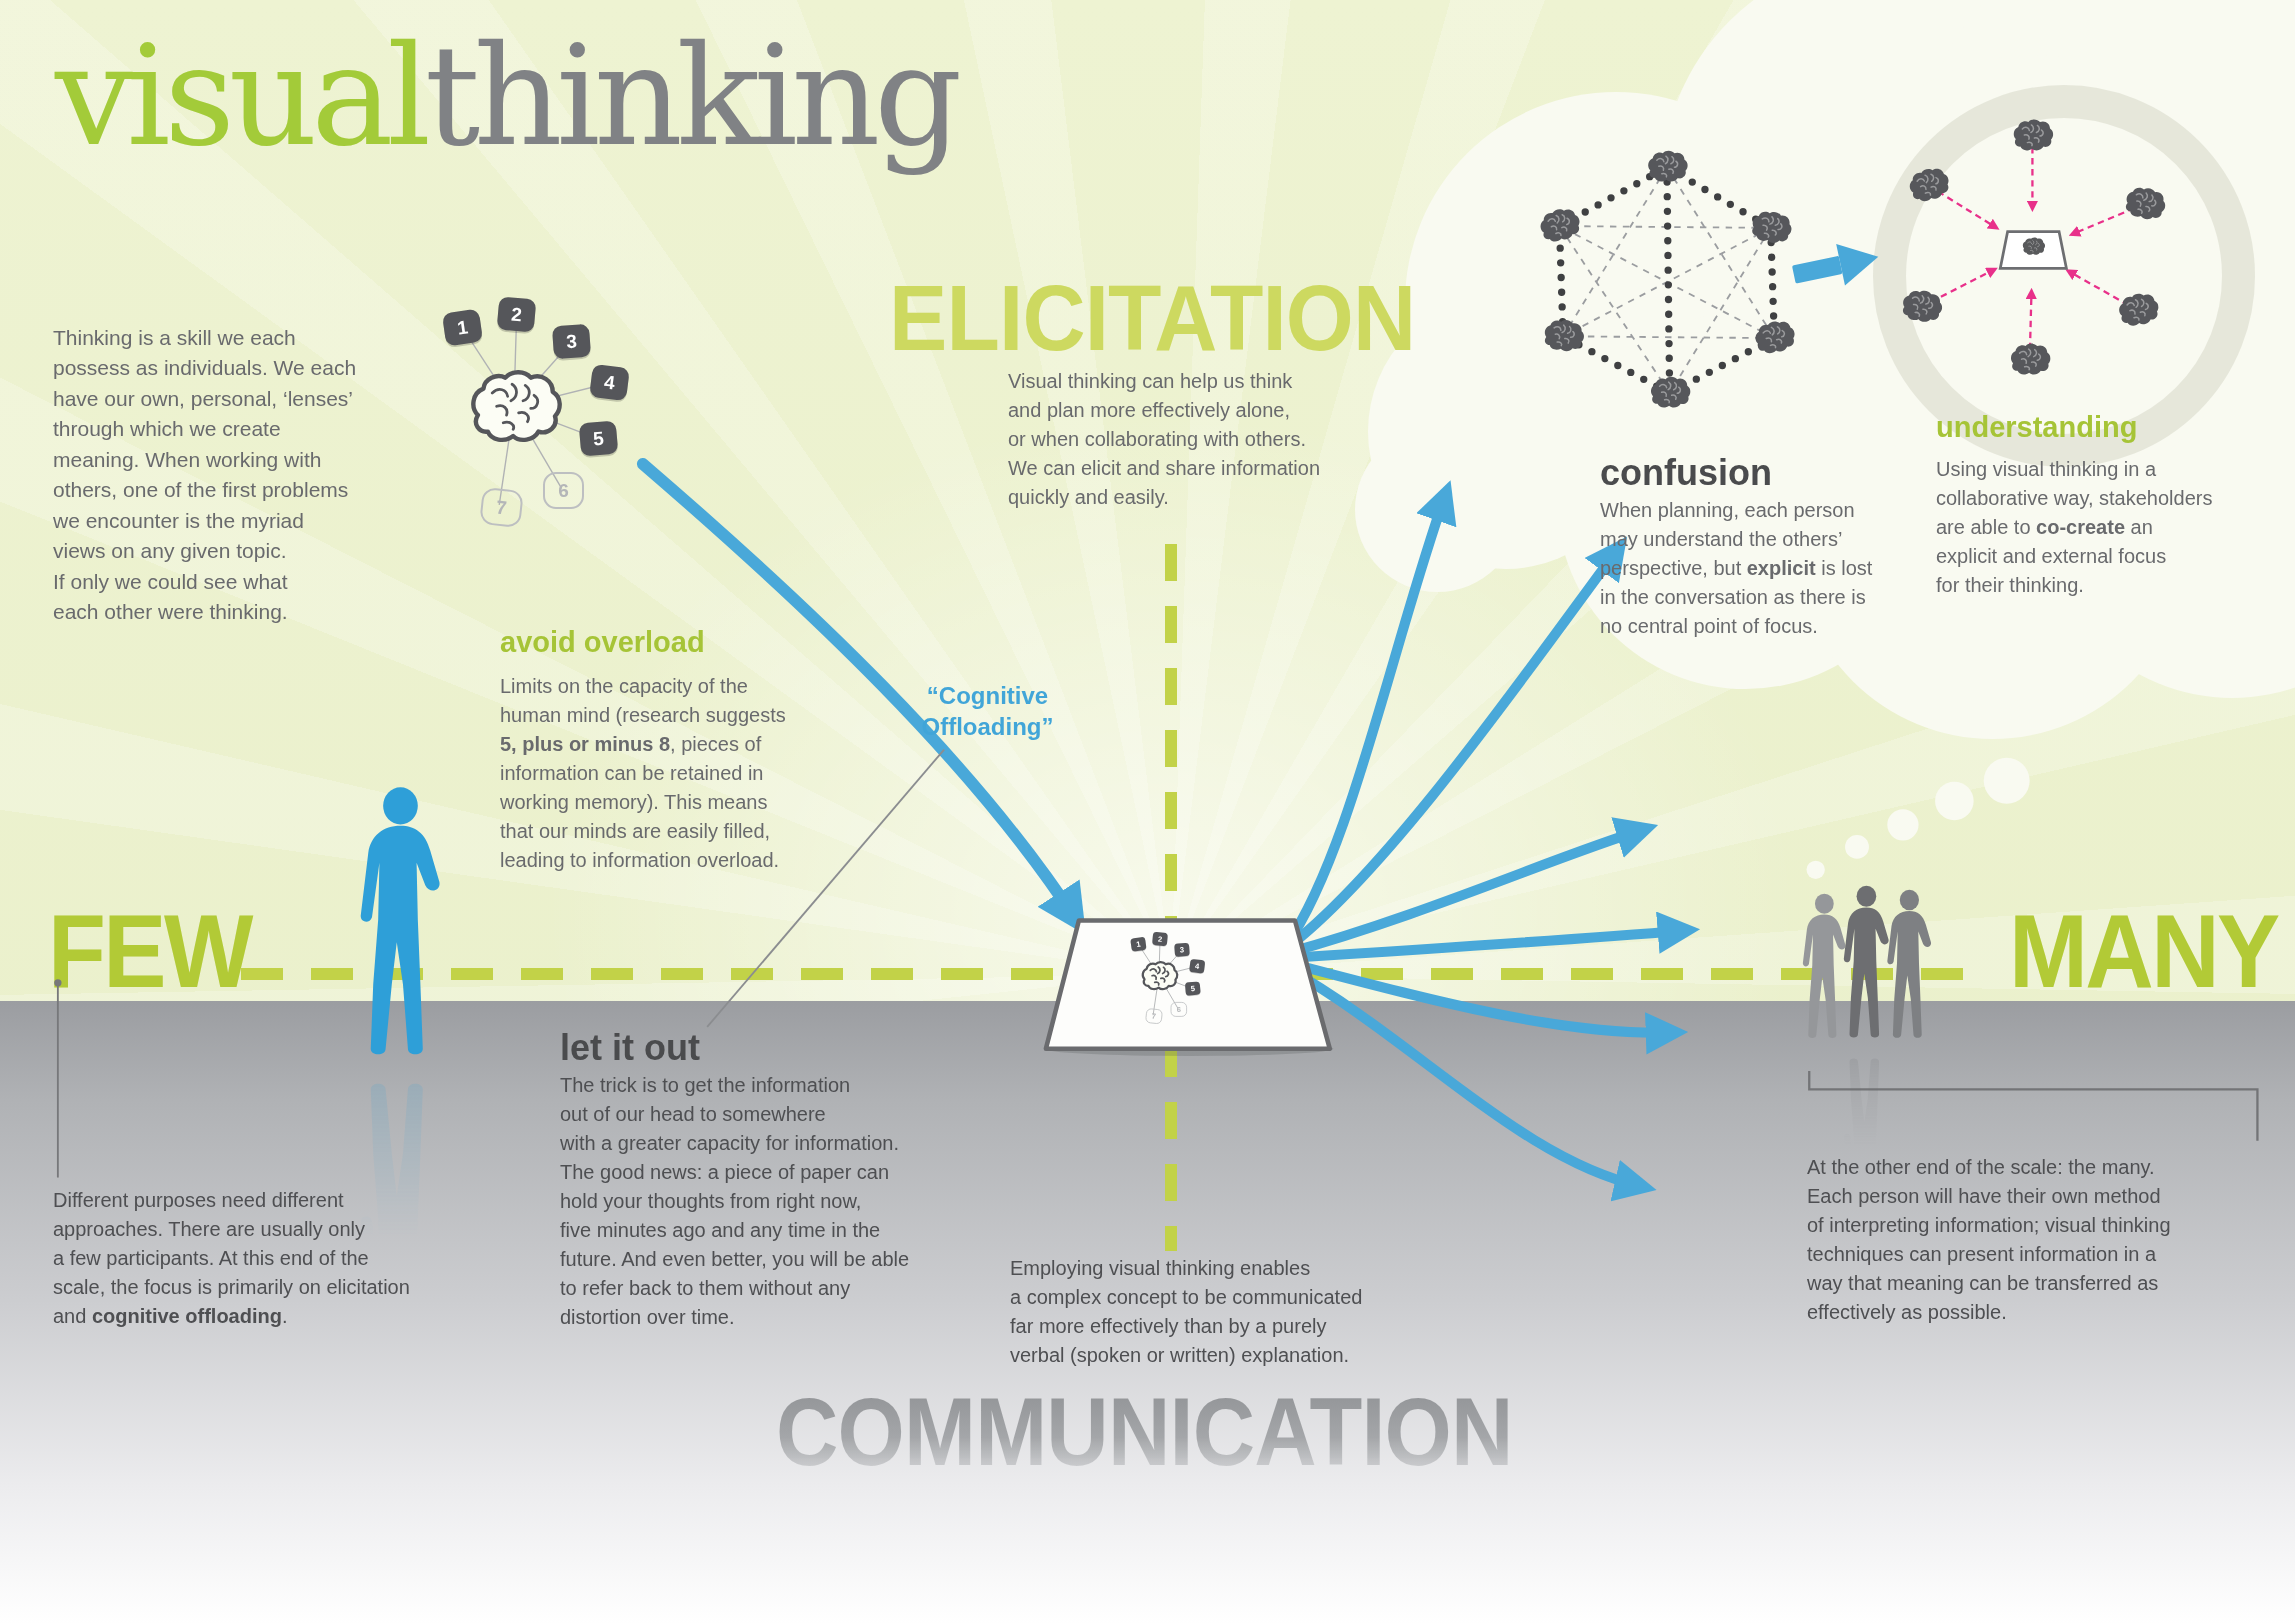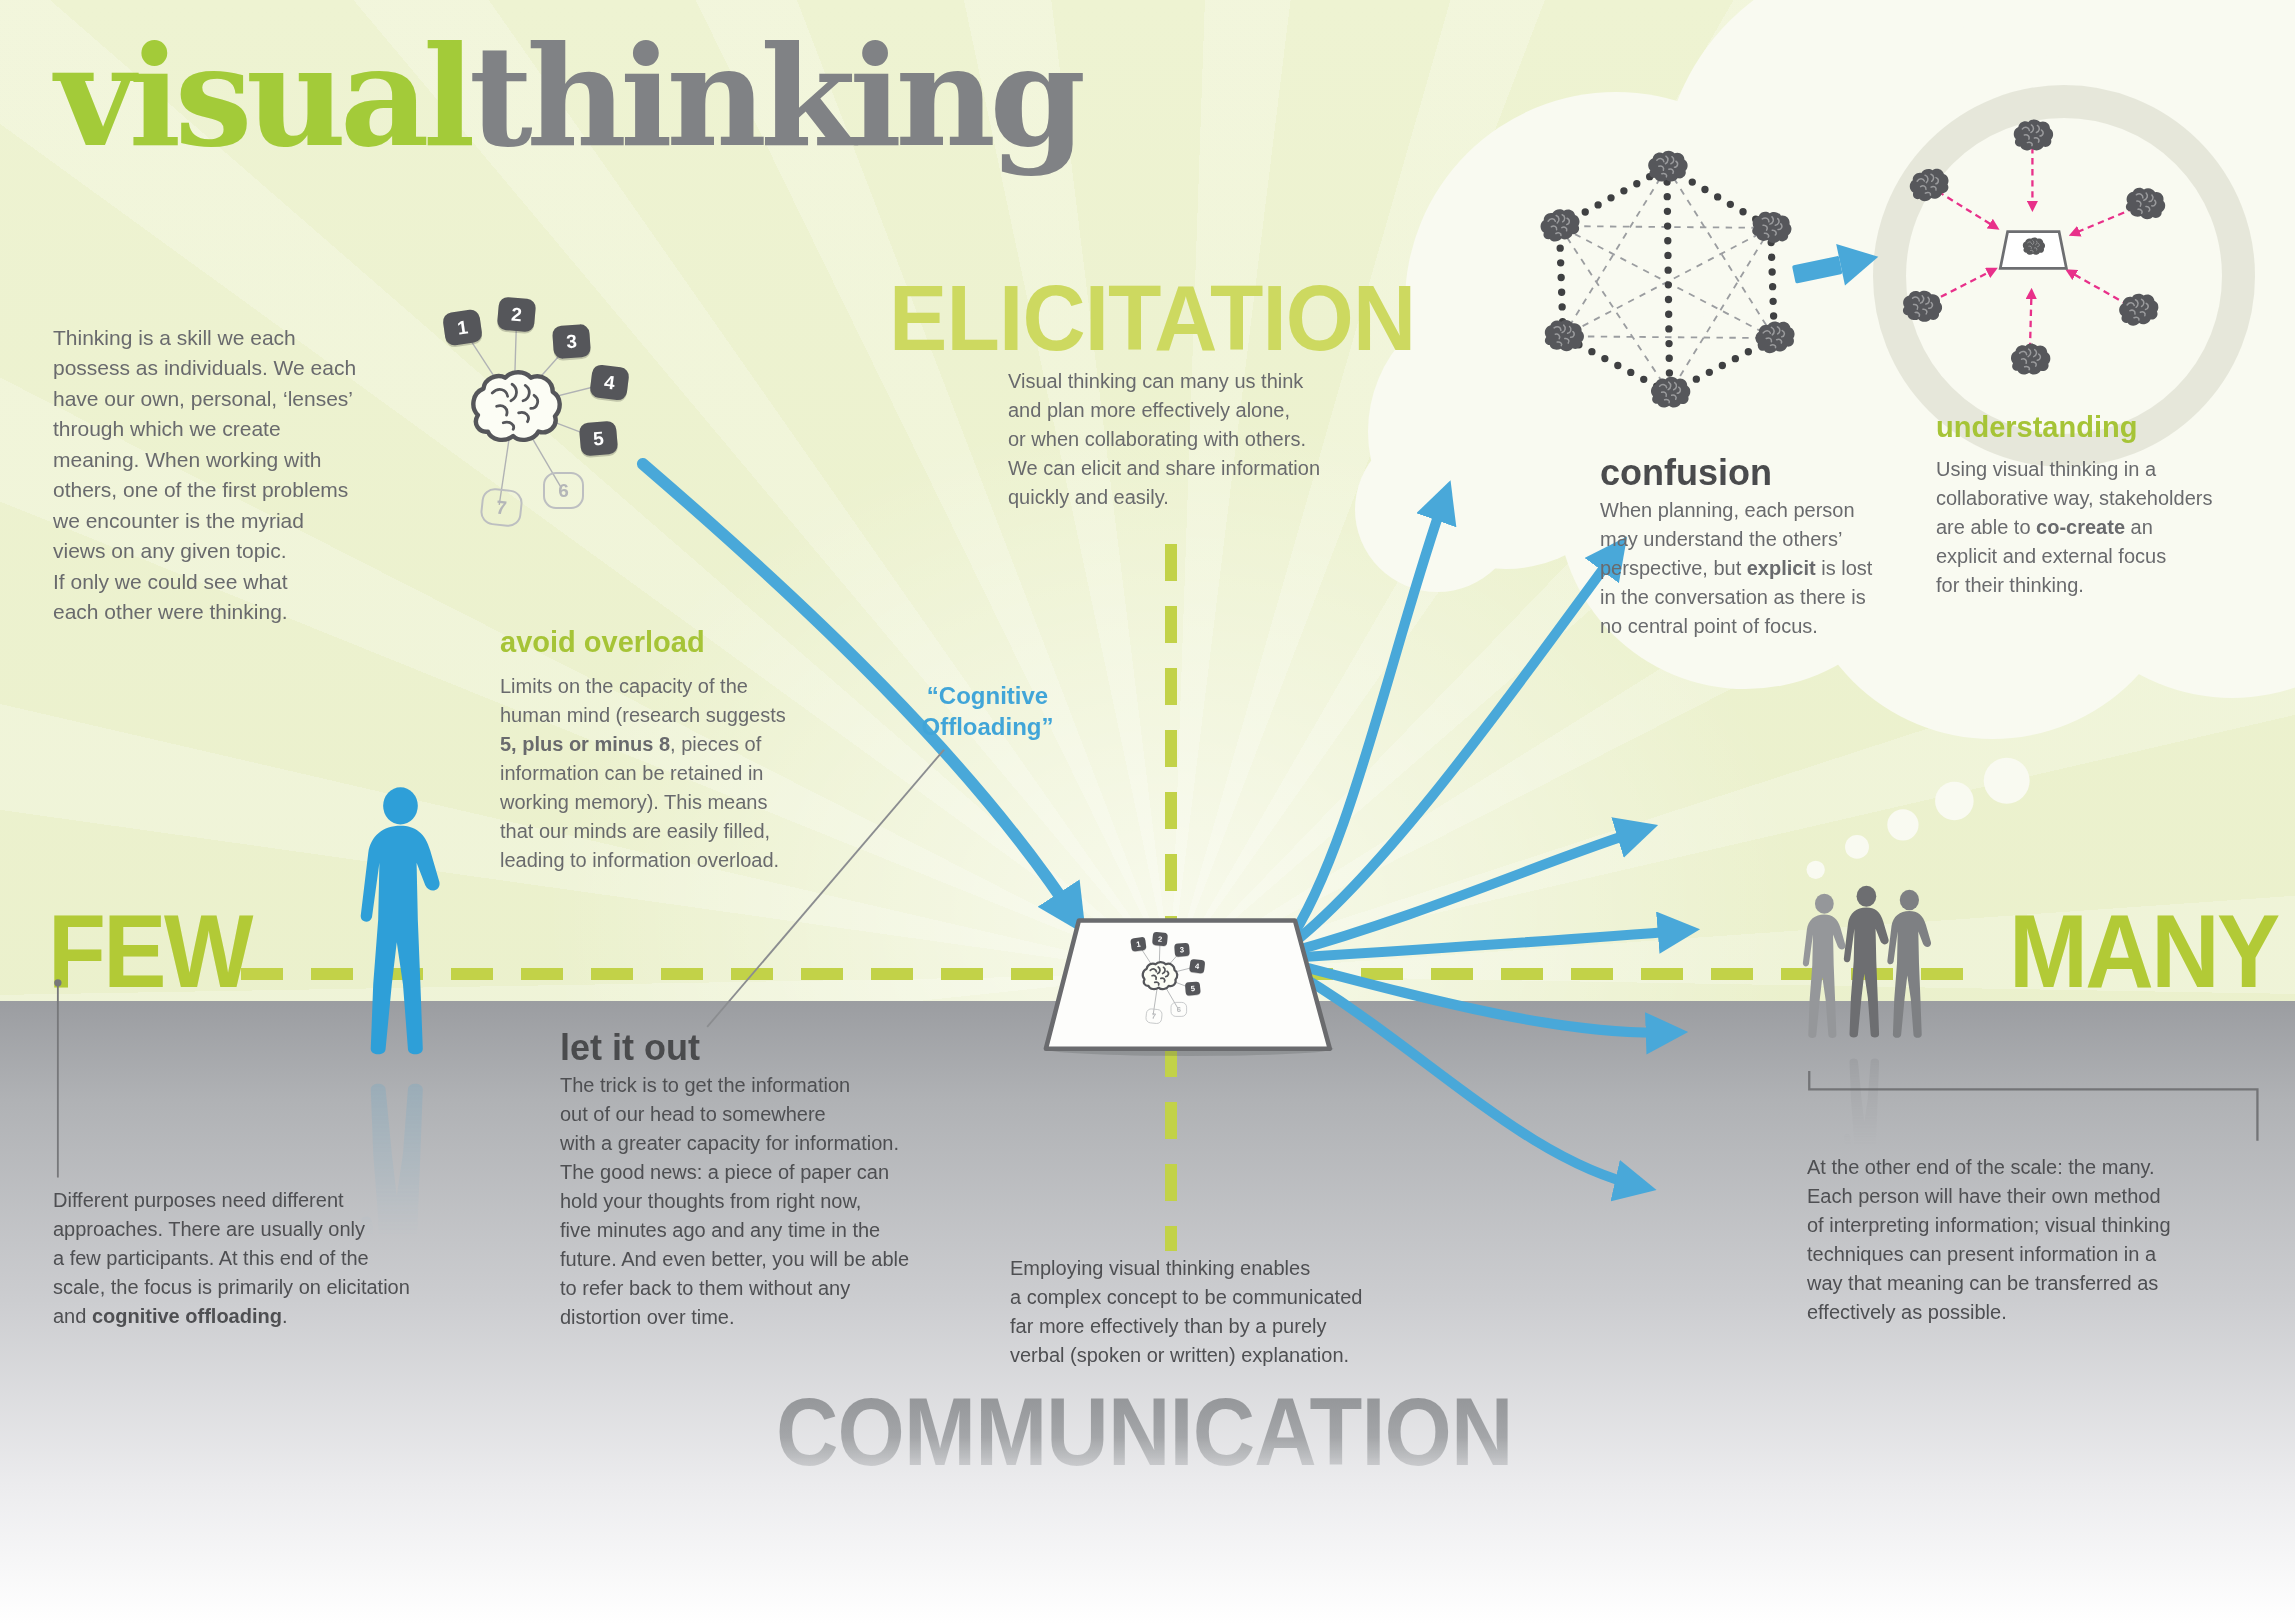--- a/index.html
+++ b/index.html
@@ -19,21 +19,21 @@
   .ring{position:absolute;left:1873px;top:85px;width:316px;height:316px;border-radius:50%;
     border:33px solid rgba(228,229,216,.92);z-index:2;}
   .hdash{position:absolute;left:241px;top:968px;width:1749px;height:12px;z-index:3;
     background:repeating-linear-gradient(90deg,#c2d248 0 42px,transparent 42px 70px);}
   .vdash{position:absolute;left:1165px;top:544px;width:12px;height:707px;z-index:3;
     background:repeating-linear-gradient(180deg,#c2d248 0 37px,transparent 37px 62px);}
   .decor{position:absolute;left:0;top:0;z-index:5;pointer-events:none;}
   .abs{position:absolute;}
   .pre{white-space:pre-line;}
   h1.title{position:absolute;left:55px;top:27.5px;margin:0;z-index:4;
-    font-family:"DejaVu Serif",serif;font-weight:bold;font-size:138px;line-height:1;letter-spacing:-6.4px;}
+    font-family:"DejaVu Serif",serif;font-weight:normal;font-size:138px;line-height:1;letter-spacing:-6.4px;}
   .t-green{color:#a3cb39;} .t-gray{color:#808285;}
   .subtitle{position:absolute;left:103px;top:188px;z-index:4;font-size:24px;font-weight:bold;
     color:#5a5b5d;line-height:1.4;}
   .bodytext{font-size:20px;color:#696a6d;line-height:1.45;z-index:8;}
   .floortext{color:#4e4f52;}
   .h-green{font-size:29px;font-weight:bold;color:#a6c437;z-index:8;}
   .h-gray{font-size:36px;font-weight:bold;color:#4a4b4d;z-index:8;}
   .word{position:absolute;font-weight:bold;z-index:4;transform-origin:left top;}
   .w-elicitation{left:889px;top:266px;font-size:92px;color:#cdd960;transform:scaleX(.95);letter-spacing:-0.9px;}
   .w-few{left:48px;top:893px;font-size:103px;color:#b2ca36;transform:scaleX(.92);letter-spacing:-2.8px;}
@@ -190,21 +190,21 @@
 possess as individuals. We each
 have our own, personal, ‘lenses’
 through which we create
 meaning. When working with
 others, one of the first problems
 we encounter is the myriad
 views on any given topic.
 If only we could see what
 each other were thinking.</div>
 
-  <div class="abs bodytext pre" style="left:1008px;top:367px">Visual thinking can many us think
+  <div class="abs bodytext pre" style="left:1008px;top:367px">Visual thinking can help us think
 and plan more effectively alone,
 or when collaborating with others.
 We can elicit and share information
 quickly and easily.</div>
 
   <div class="abs h-green" style="left:500px;top:626px">avoid overload</div>
   <div class="abs bodytext pre" style="left:500px;top:672px"><span>Limits on the capacity of the
 human mind (research suggests
 </span><b>5, plus or minus 8</b><span>, pieces of
 information can be retained in

